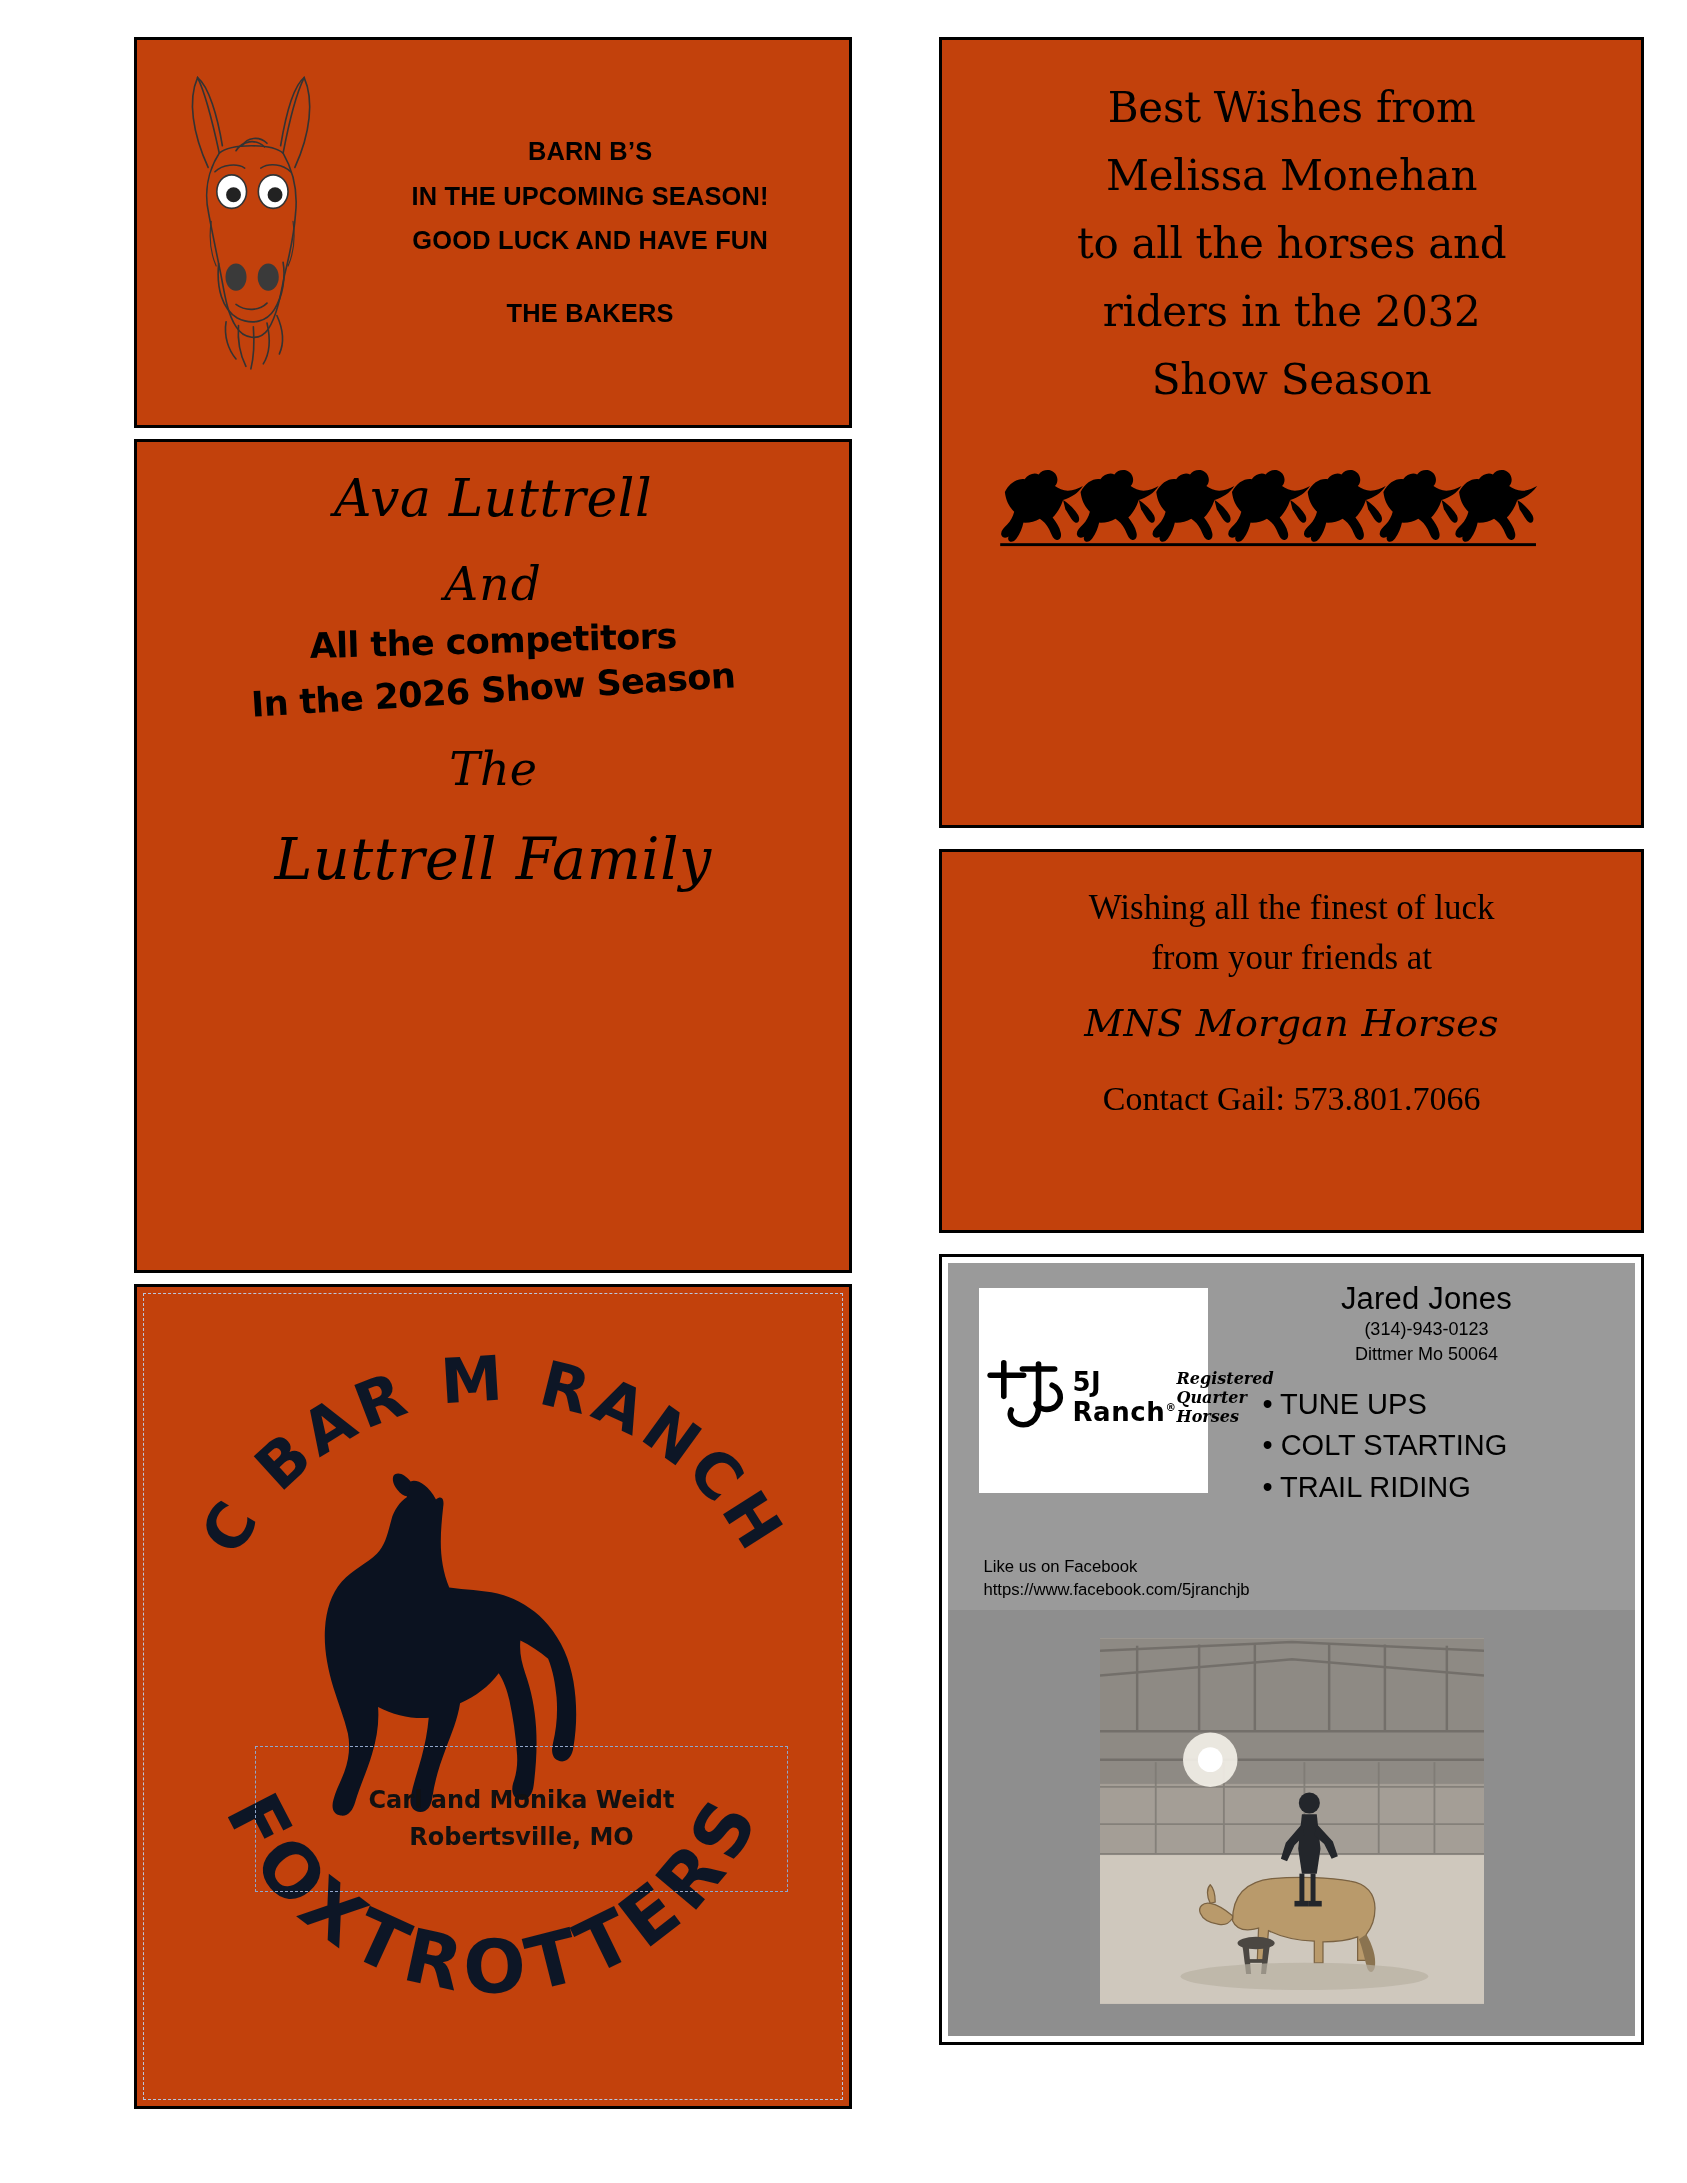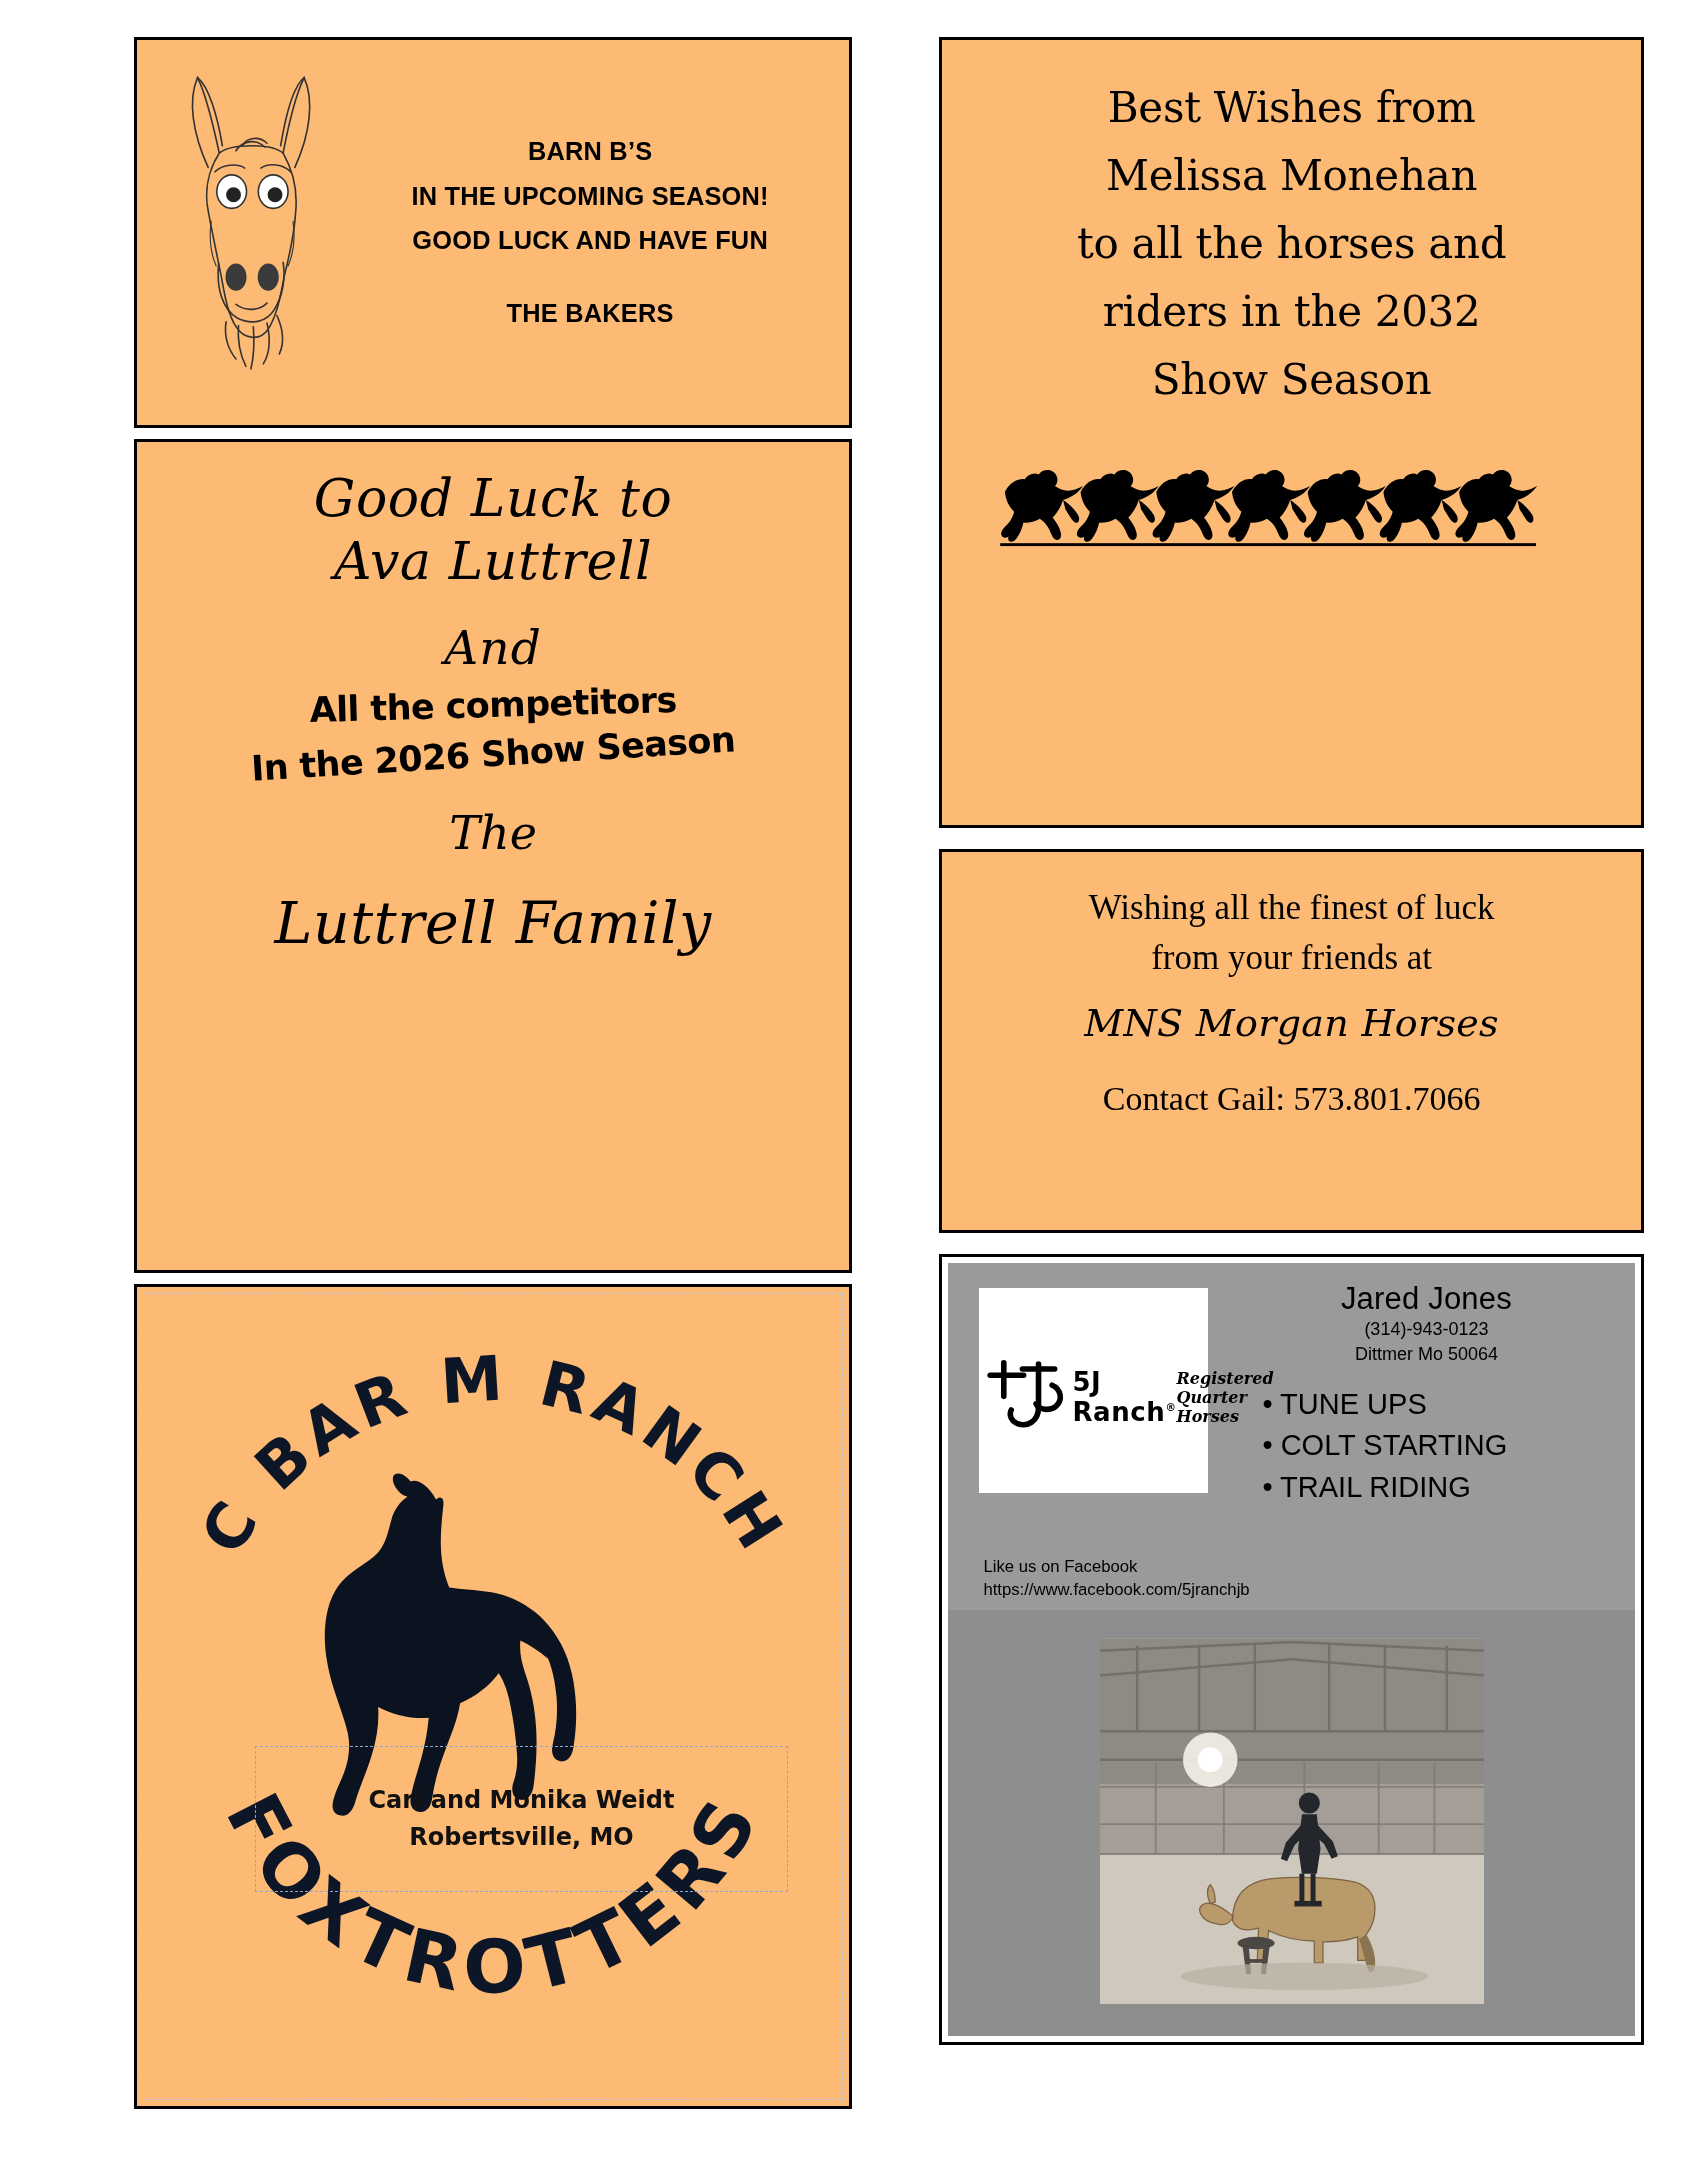--- a/index.html
+++ b/index.html
@@ -35,21 +35,21 @@
   }
   .col-right {
     width: 732px;
     margin-left: 87px;
   }
 
   
   .ad {
     border: 3.1px solid #000;
     box-sizing: border-box;
-    background: #fdba74;
+    background: #c2410c;
     position: relative;
   }
 
   
   .ad-barnb {
     height: 391px;
     display: flex;
     align-items: center;
     padding: 0 12.4px;
   }
@@ -350,21 +350,20 @@
       <div class="barnb-text">
         <div>BARN B’S</div>
         <div>IN THE UPCOMING SEASON!</div>
         <div>GOOD LUCK AND HAVE FUN</div>
         <span class="spacer"></span>
         <div>THE BAKERS</div>
       </div>
     </div>
 
     <div class="ad ad-luttrell">
-      <div class="script-lg">Good Luck to</div>
       <div class="script-lg">Ava Luttrell</div>
       <div class="script-md">And</div>
       <div class="comic-line">All the competitors</div>
       <div class="comic-line2">In the 2026 Show Season</div>
       <div class="script-the">The</div>
       <div class="script-fam">Luttrell Family</div>
     </div>
 
     <div class="ad ad-cbarm">
       <div class="cbarm-inner"></div>

